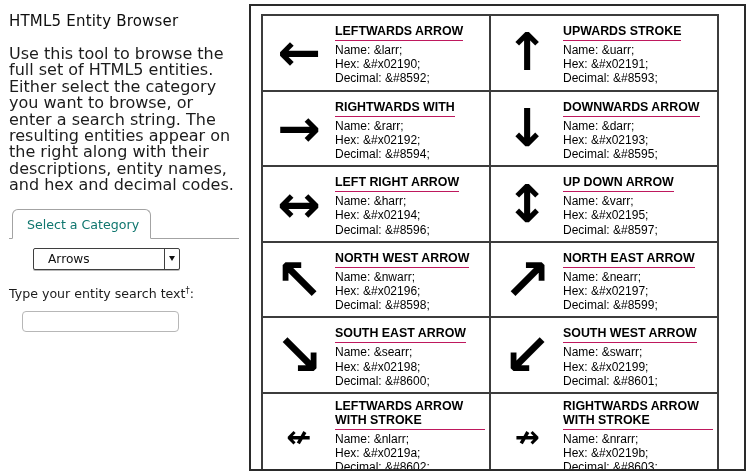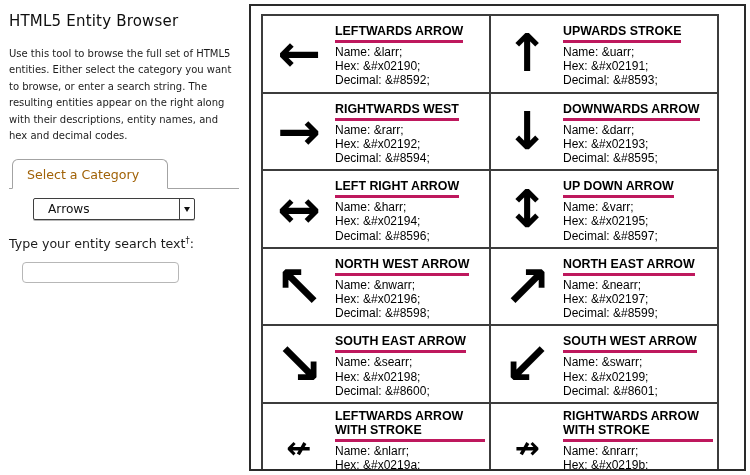--- a/index.html
+++ b/index.html
@@ -1,27 +1,27 @@
 <!DOCTYPE html>
 <html><head>
 <meta charset="utf-8">
 <style>
   html,body{margin:0;padding:0;background:#fff;width:750px;height:475px;overflow:hidden;
     font-family:"DejaVu Sans",sans-serif;color:#111;}
   
   .sidebar{position:absolute;left:0;top:0;width:247px;height:475px;box-sizing:border-box;
     padding:8px 8px 0 9px;}
   .app-title{font-size:15px;font-weight:400;margin:4px 0 13px 0;color:#0d0d0d;letter-spacing:.2px;}
-  .intro{font-size:10px;line-height:16.4px;margin:16px 0 9px 0;color:#1c1c1c;}
+  .intro{font-size:16px;line-height:16.4px;margin:16px 0 9px 0;color:#1c1c1c;}
   .tabwrap{position:relative;height:31px;border-bottom:1px solid #a3a3a3;margin-top:13px;}
   .tab{position:absolute;left:3px;bottom:-1px;background:#fff;border:1px solid #a3a3a3;
-    border-bottom:1px solid #fff;border-radius:6px 6px 0 0;padding:7px 28px 6px 14px;
-    font-size:12.6px;color:#a16207;cursor:pointer;white-space:nowrap;}
+    border-bottom:1px solid #fff;border-radius:6px 6px 0 0;padding:7px 11px 6px 14px;
+    font-size:12.6px;color:#0f766e;cursor:pointer;white-space:nowrap;}
   .label{font-size:12.6px;line-height:17px;margin:12px 0 0 0;color:#1c1c1c;}
-  .select{margin:9px 0 0 24px;width:162px;height:22px;border:1px solid #3f3f3f;border-radius:2px;
+  .select{margin:9px 0 0 24px;width:147px;height:22px;border:1px solid #3f3f3f;border-radius:2px;
     background:#fff;display:flex;align-items:stretch;box-shadow:0 1px 0 rgba(0,0,0,.28);box-sizing:border-box;}
   .sel-val{flex:1;display:flex;align-items:center;padding-left:14px;font-size:12.2px;color:#111;}
   .sel-btn{width:14px;border-left:1px solid #3f3f3f;display:flex;align-items:center;justify-content:center;}
   .tri{width:0;height:0;border-left:3.5px solid transparent;border-right:3.5px solid transparent;
     border-top:5px solid #111;}
   .search{display:block;margin:9px 0 0 13px;width:157px;height:21px;border:1px solid #b7b7b7;
     border-radius:4px;box-sizing:border-box;font-size:12px;padding:0 6px;outline:none;
     font-family:"DejaVu Sans",sans-serif;}
   .footnote{font-size:12.1px;line-height:16.4px;margin:10px 0 0 6px;padding-left:8px;color:#1c1c1c;}
   sup{font-size:8.5px;}
@@ -31,21 +31,21 @@
   table.entities{border-collapse:collapse;table-layout:fixed;width:452px;margin:8px 0 0 10px;}
   td.cell{border:2px solid #3c3c3c;padding:0;vertical-align:middle;width:226px;}
   .cellflex{display:flex;align-items:center;}
   .glyph{flex:0 0 72px;width:72px;display:flex;align-items:center;justify-content:center;
     font-family:"DejaVu Sans",sans-serif;font-weight:bold;color:#000;line-height:.9;}
   .g-l{font-size:52px;}
   .g-d{font-size:58px;}
   .g-s{font-size:30px;}
   .info{flex:1;padding:5px 4px 4px 0;font-family:"Liberation Sans",sans-serif;}
   .etitle{display:inline-block;font-weight:bold;font-size:12.4px;line-height:14px;color:#000;
-    border-bottom:3px solid #be185d;padding-bottom:2px;margin-bottom:2px;}
+    border-bottom:1px solid #be185d;padding-bottom:2px;margin-bottom:2px;}
   .eline{font-size:12px;line-height:14.2px;color:#000;}
 </style>
 </head>
 <body>
 
 <div class="sidebar">
   <h1 class="app-title">HTML5 Entity Browser</h1>
   <p class="intro">Use this tool to browse the full set of HTML5 entities. Either select the category you want to browse, or enter a search string. The resulting entities appear on the right along with their descriptions, entity names, and hex and decimal codes.</p>
 
   <div class="tabwrap">
@@ -82,21 +82,21 @@
         <div class="etitle">UPWARDS STROKE</div>
       <div class="eline">Name: &amp;uarr;</div><div class="eline">Hex: &amp;#x02191;</div><div class="eline">Decimal: &amp;#8593;</div></div>
     </div>
   </td>
 </tr>
         <tr>
   <td class="cell">
     <div class="cellflex">
       <div class="glyph g-l">→</div>
       <div class="info">
-        <div class="etitle">RIGHTWARDS WEST</div>
+        <div class="etitle">RIGHTWARDS WITH</div>
       <div class="eline">Name: &amp;rarr;</div><div class="eline">Hex: &amp;#x02192;</div><div class="eline">Decimal: &amp;#8594;</div></div>
     </div>
   </td>
 
   <td class="cell">
     <div class="cellflex">
       <div class="glyph g-l">↓</div>
       <div class="info">
         <div class="etitle">DOWNWARDS ARROW</div>
       <div class="eline">Name: &amp;darr;</div><div class="eline">Hex: &amp;#x02193;</div><div class="eline">Decimal: &amp;#8595;</div></div>

